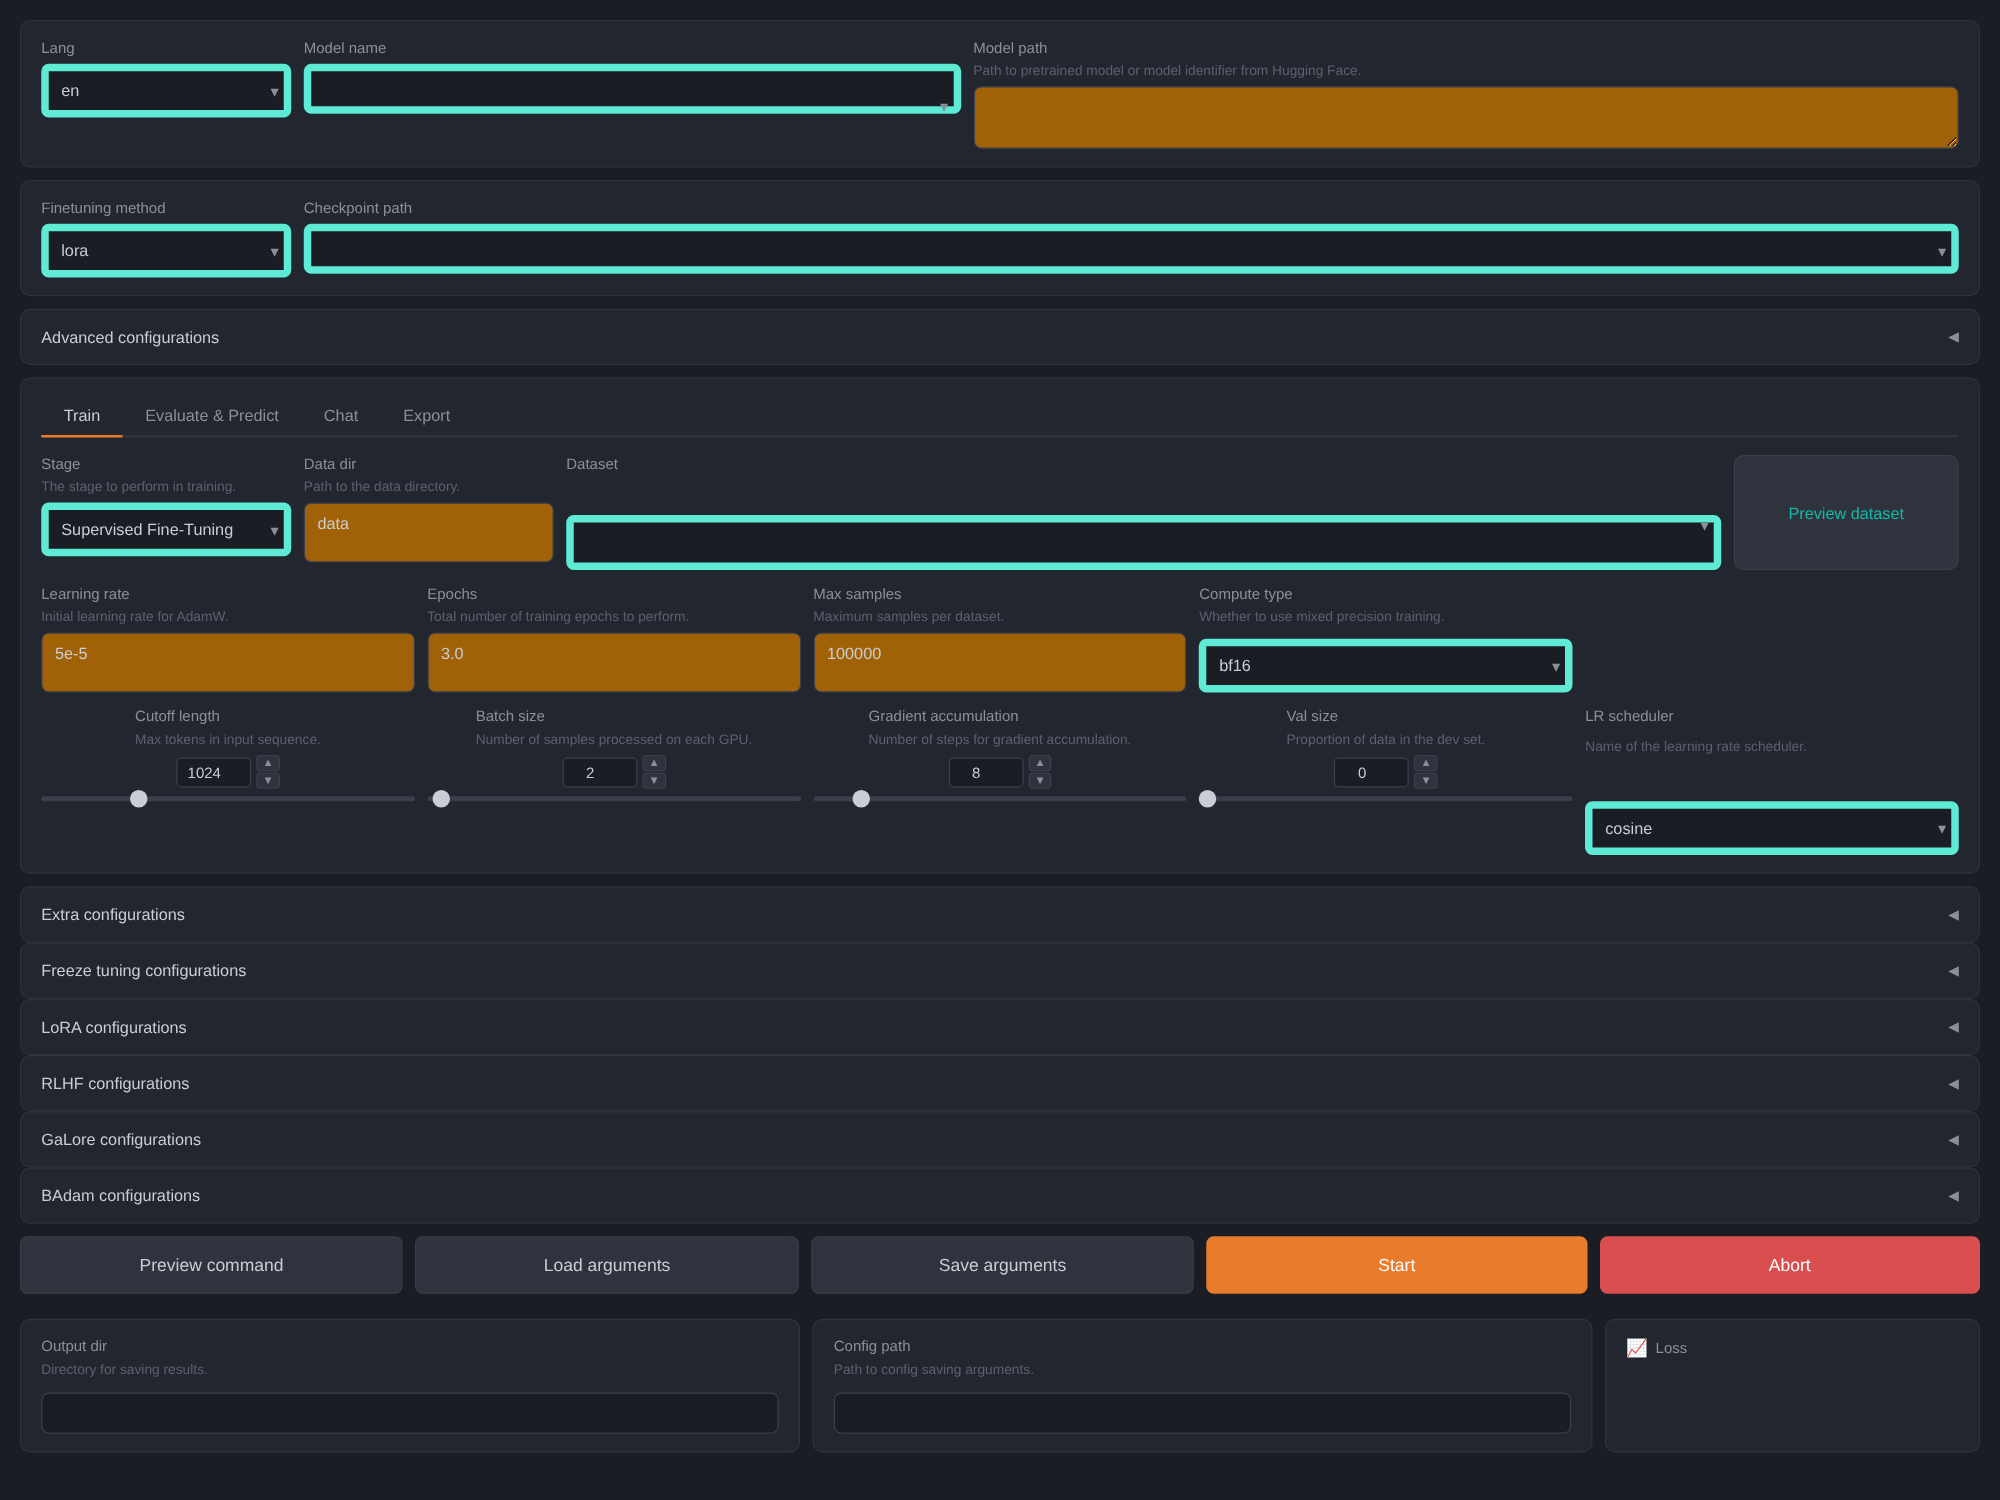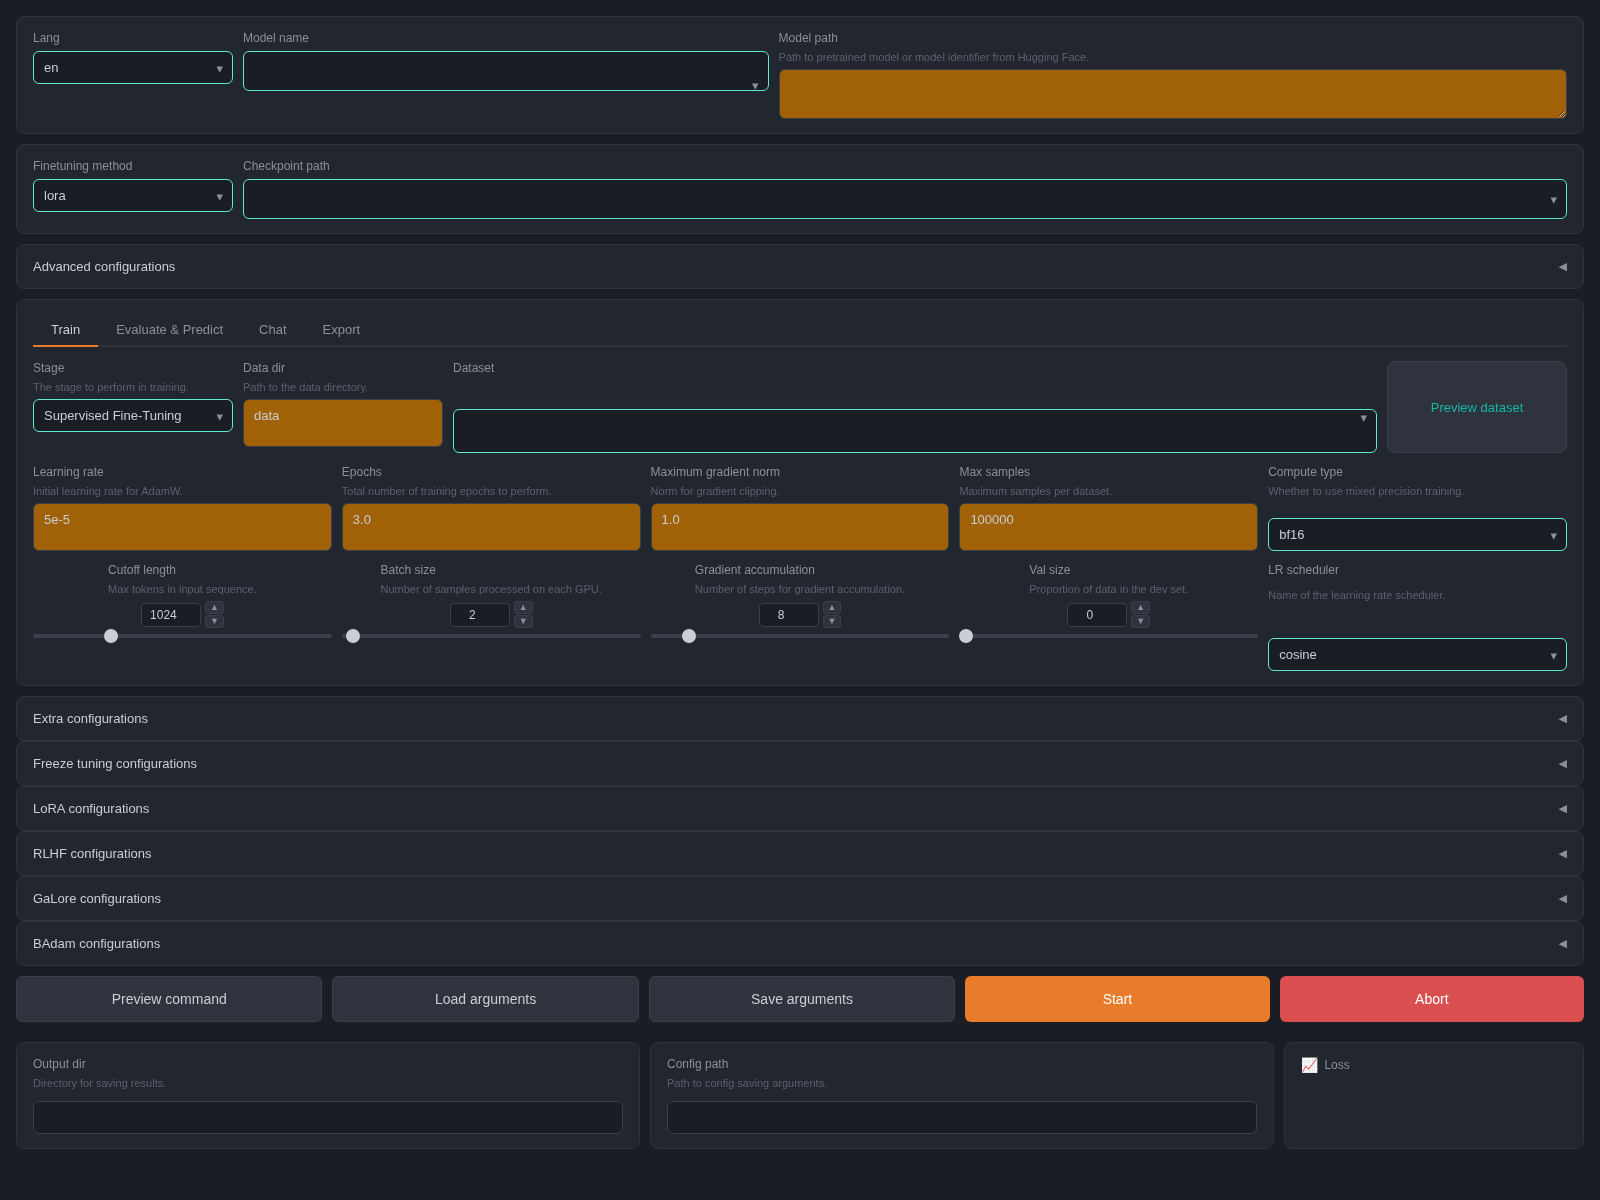--- a/index.html
+++ b/index.html
@@ -33,21 +33,21 @@
       display: flex;
       gap: 10px;
       align-items: stretch;
     }
     .col-flex {
       display: flex;
       flex-direction: column;
     }
     select, .select-styled {
       background: #1a1d23;
-      border: 1px solid #5eead4;
+      border: 6px solid #5eead4;
       border-radius: 6px;
       color: #c9cdd4;
       padding: 8px 10px;
       font-size: 13px;
       width: 100%;
       appearance: none;
       cursor: pointer;
       outline: none;
     }
     .select-wrapper {
@@ -384,25 +384,20 @@
         <div class="field-label">Learning rate</div>
         <div class="field-sublabel">Initial learning rate for AdamW.</div>
         <textarea class="field-textarea" style="min-height: 36px; resize: none;">5e-5</textarea>
       </div>
       <div class="col-flex">
         <div class="field-label">Epochs</div>
         <div class="field-sublabel">Total number of training epochs to perform.</div>
         <textarea class="field-textarea" style="min-height: 36px; resize: none;">3.0</textarea>
       </div>
       <div class="col-flex">
-        <div class="field-label">Maximum gradient norm</div>
-        <div class="field-sublabel">Norm for gradient clipping.</div>
-        <textarea class="field-textarea" style="min-height: 36px; resize: none;">1.0</textarea>
-      </div>
-      <div class="col-flex">
         <div class="field-label">Max samples</div>
         <div class="field-sublabel">Maximum samples per dataset.</div>
         <textarea class="field-textarea" style="min-height: 36px; resize: none;">100000</textarea>
       </div>
       <div class="col-flex">
         <div class="field-label">Compute type</div>
         <div class="field-sublabel">Whether to use mixed precision training.</div>
         <div class="select-wrapper" style="margin-top:auto;">
           <select>
             <option>bf16</option>

